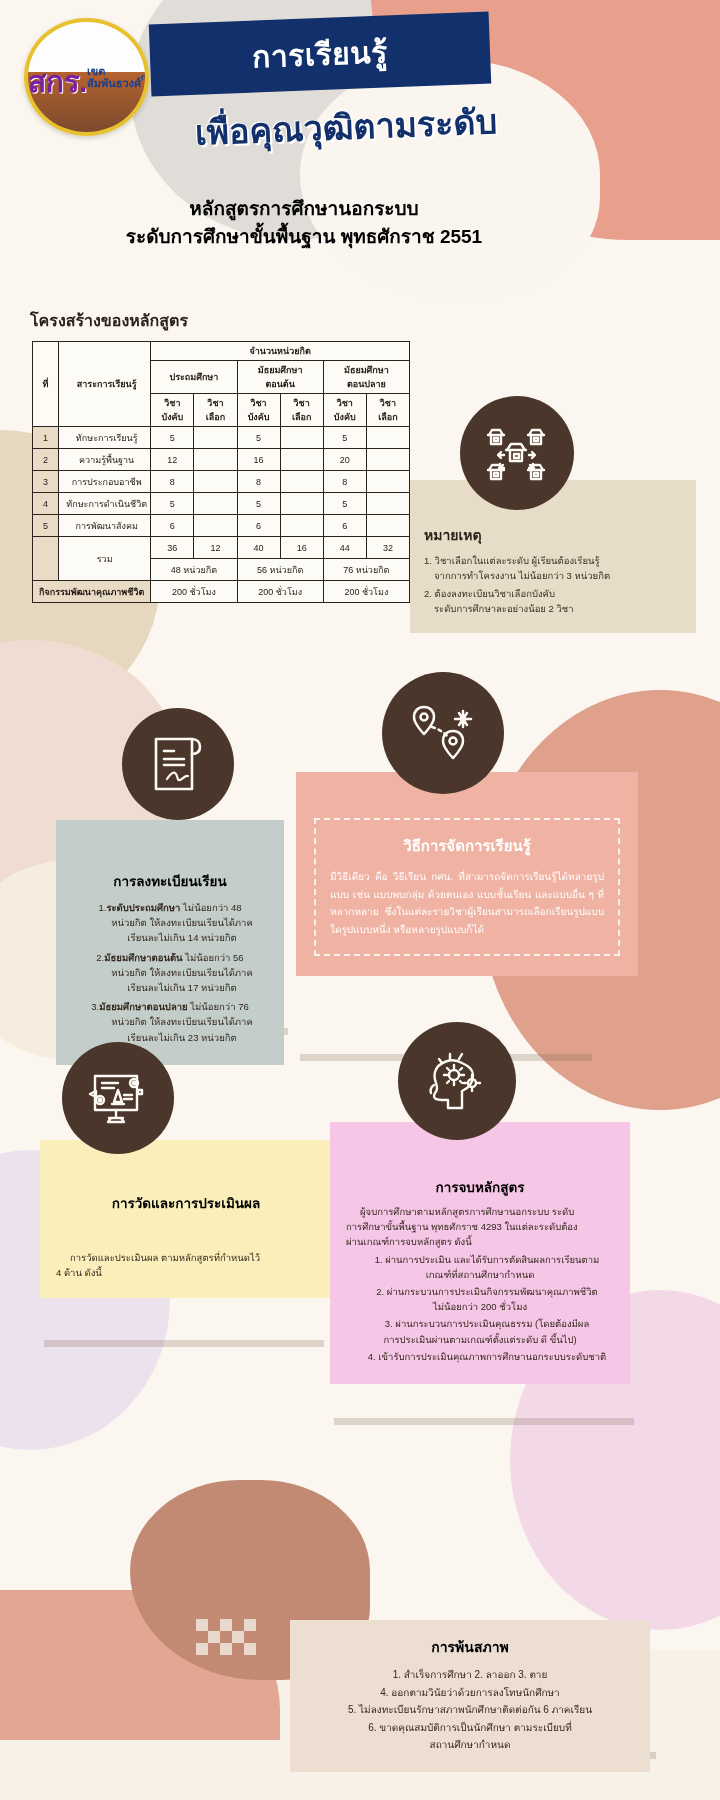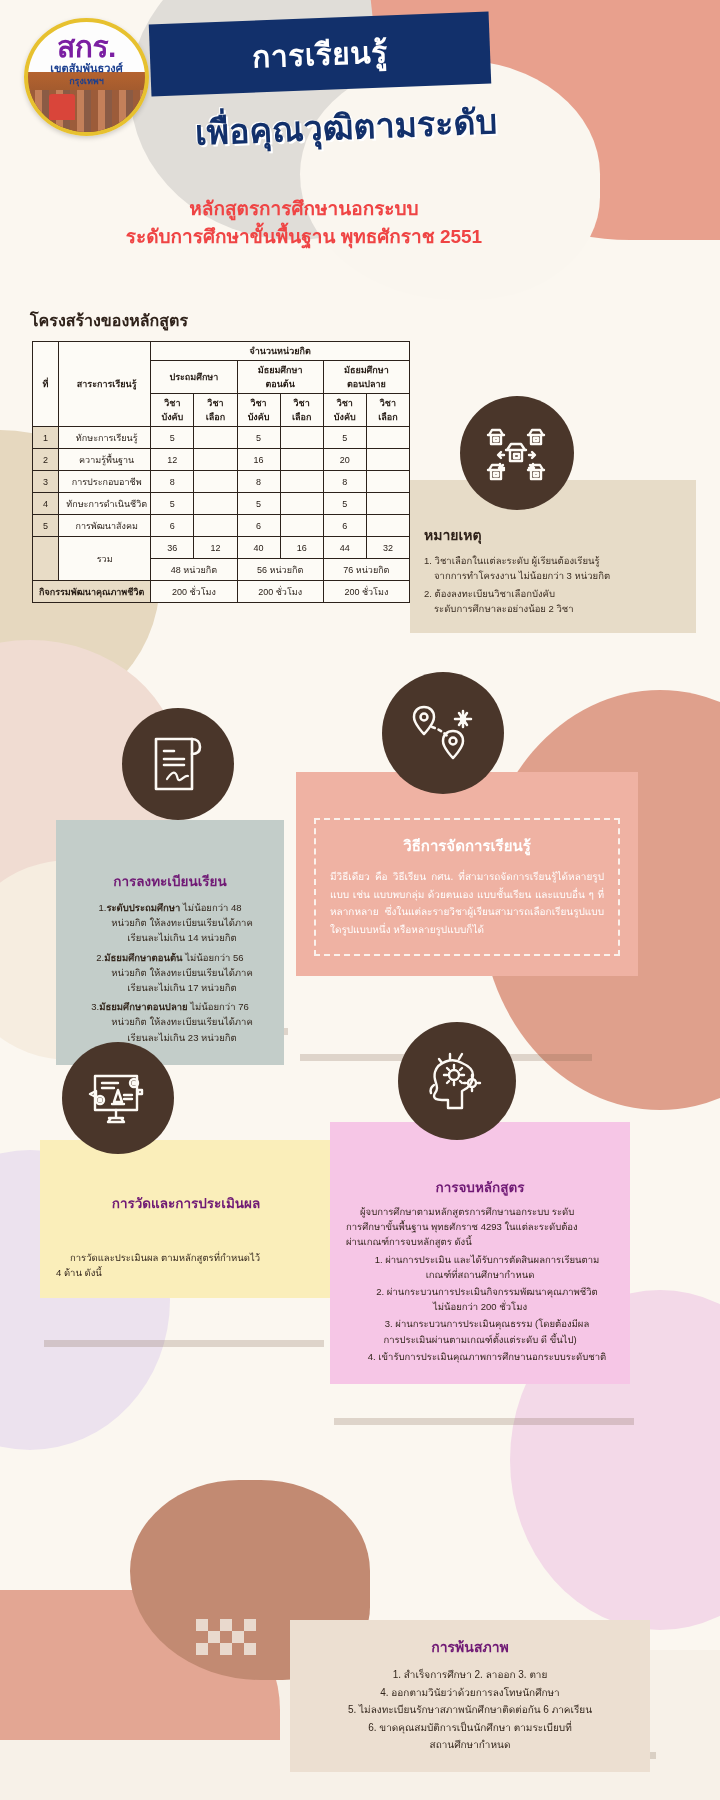--- a/index.html
+++ b/index.html
@@ -31,21 +31,21 @@
   .checker { position:absolute; z-index:1; display:grid; grid-template-columns: repeat(5, 12px); grid-auto-rows: 12px; }
   .checker i { display:block; }
 
   
   .header { position: relative; z-index: 5; height: 300px; }
   .logo {
     position: absolute; left: 24px; top: 18px;
     width: 125px; height: 118px; border-radius: 50%;
     background: linear-gradient(#fdfdfd 0%, #fdfdfd 45%, #b5632f 45%, #7c4a2d 100%);
     border: 4px solid #e7c12f; overflow: hidden;
-    display: flex; flex-direction: column; align-items: center;
+    display: flex; flex-direction: row; align-items: center;
     box-shadow: 0 2px 5px rgba(0,0,0,.18);
   }
   .logo-main { font-size: 30px; font-weight: 800; color: #7b1fa2; letter-spacing: -.5px; margin-top: 10px; line-height: 1;
                text-shadow: 1px 1px 0 #fff; }
   .logo-sub { font-size: 11px; font-weight: 700; color: #1b3f8f; line-height: 1.1; }
   .logo-sub2 { font-size: 9px; font-weight: 700; color: #1b3f8f; }
   .logo-city { width: 100%; flex: 1; margin-top: 2px;
      background: repeating-linear-gradient(90deg,#9c5c3a 0 7px,#c4805a 7px 14px, #8a5b45 14px 21px);
      position: relative; }
   .logo-city:after { content:""; position:absolute; left:18%; top:10%; width:26px; height:26px; background:#d9453a; border-radius:3px 3px 0 0; }
@@ -57,21 +57,21 @@
   }
   .title-band span { color: #fff; font-size: 30px; font-weight: 800; letter-spacing: .5px; }
   .title-two {
     position: absolute; left: 66px; top: 100px; width: 560px;
     color: #12306b; font-size: 34px; font-weight: 800; text-align: center;
     transform: rotate(-2.2deg);
     text-shadow: 2px 2px 0 #fff, -1px -1px 0 #fff;
   }
   .subtitle {
     position: absolute; left: 0; top: 195px; width: 608px; text-align: center;
-    color: #ef4444; font-size: 19px; font-weight: 700; line-height: 1.45;
+    color: #000000; font-size: 19px; font-weight: 700; line-height: 1.45;
   }
 
   
   .sec-head { position: relative; z-index: 5; margin: 8px 0 8px 30px; font-size: 16px; font-weight: 800; color: #2e2119; }
 
   
   .tbl-wrap { position: relative; z-index: 5; margin: 0 0 0 32px; width: 378px; }
   table.structure { border-collapse: collapse; width: 378px; background: #fdfbf6; font-size: 9px; color: #241a13; }
   table.structure td, table.structure th {
     border: 1px solid #2c221b; text-align: center; padding: 2px 1px; font-weight: 400;
@@ -94,21 +94,21 @@
   .notes li { margin-bottom: 2px; }
   .notes .ind { display:block; padding-left: 10px; }
 
   .circle-icon {
     position: absolute; border-radius: 50%; background: #4a362a;
     display: flex; align-items: center; justify-content: center; z-index: 7;
   }
 
   
   .card { position: absolute; z-index: 5; }
-  .card h3 { font-size: 13.5px; font-weight: 800; text-align: center; color: #701a75; margin-bottom: 8px; }
+  .card h3 { font-size: 13.5px; font-weight: 800; text-align: center; color: #000000; margin-bottom: 8px; }
   .card ol, .card p, .card ul { font-size: 9.5px; line-height: 1.6; color: #33261c; }
   .card ol { list-style: none; text-align: center; }
 
   .card-register { left: 56px; top: 820px; width: 228px; background: #c3cdc9; padding: 50px 14px 16px; }
   .card-register li { margin-bottom: 4px; padding-left: 10px; text-indent: -10px; }
   .card-register .lead { font-weight: 800; }
   .card-register .cont { display: block; padding-left: 14px; text-indent: 0; }
 
   .card-method { left: 296px; top: 772px; width: 342px; background: #efb2a3; padding: 46px 18px 20px; }
   .card-method .inner { border: 2px dashed #fbf1ec; padding: 14px 14px 16px; }

